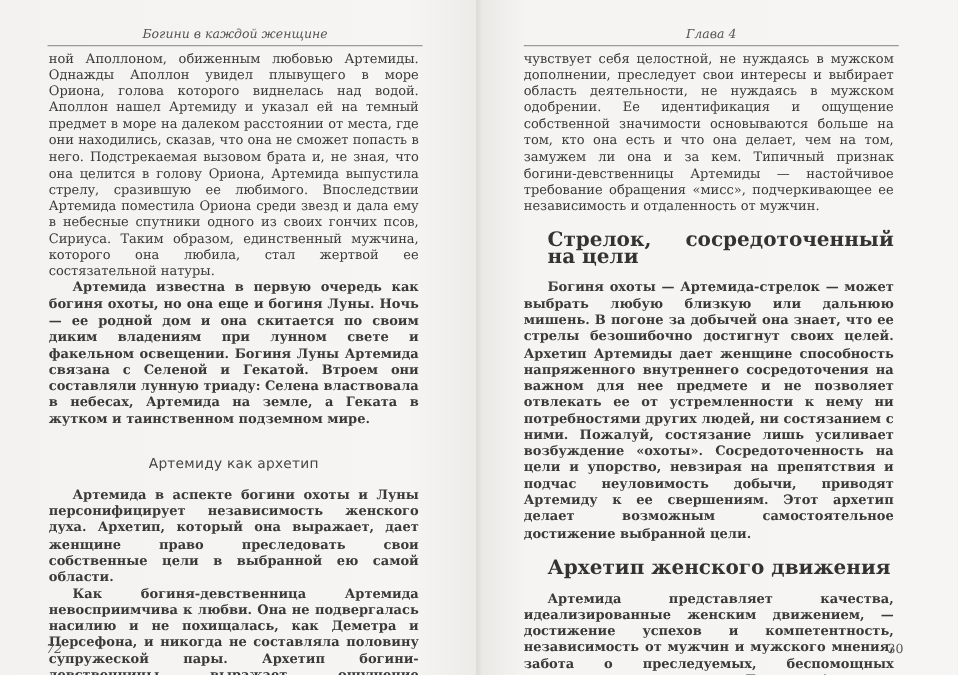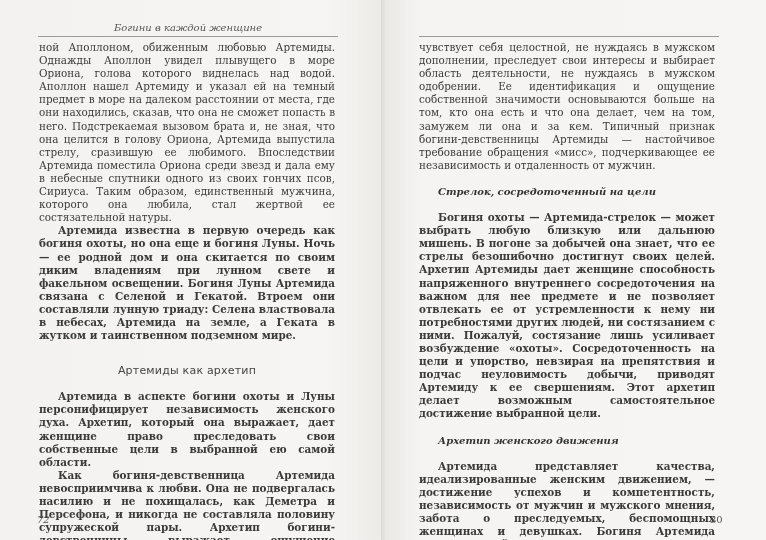--- a/index.html
+++ b/index.html
@@ -26,44 +26,45 @@
     .body { position: absolute; top: 41px; width: 296px; font-size: 10.4px; line-height: 13.1px; text-align: justify; }
     .left .body { left: 39px; }
     .right .body { left: 36px; }
     .body p { margin: 0; }
     .body p.indent { text-indent: 19px; font-weight: bold; }
     .section-title {
       font-family: "DejaVu Sans", "Liberation Sans", sans-serif;
       font-size: 11px; font-weight: normal; text-align: center; color: #444;
       margin: 22px 0 13px 0; letter-spacing: 0.2px;
     }
-    .subhead { font-weight: bold; font-size: 10px; margin: 13px 0 13px 19px; color: #333; font-style: italic; }
+    .subhead { font-weight: bold; font-size: 16px; margin: 13px 0 13px 19px; color: #333; }
     .folio { position: absolute; top: 514px; font-size: 10px; color: #555; }
     .left .folio { left: 37px; font-style: italic; }
     .right .folio { left: 327px; }
     .gutter { position: absolute; left: 381px; top: 0; width: 4px; height: 540px; background: linear-gradient(to right, #dcdad6, #e8e6e3); }
   </style>
 </head>
 <body>
 
 <div class="spread">
   <div class="page left">
     <div class="running-head">Богини в каждой женщине</div>
     <div class="rule"></div>
     <div class="body">
       <p>ной Аполлоном, обиженным любовью Артемиды. Однажды Аполлон увидел плывущего в море Ориона, голова которого виднелась над водой. Аполлон нашел Артемиду и указал ей на темный предмет в море на далеком расстоянии от места, где они находились, сказав, что она не сможет попасть в него. Подстрекаемая вызовом брата и, не зная, что она целится в голову Ориона, Артемида выпустила стрелу, сразившую ее любимого. Впоследствии Артемида поместила Ориона среди звезд и дала ему в небесные спутники одного из своих гончих псов, Сириуса. Таким образом, единственный мужчина, которого она любила, стал жертвой ее состязательной натуры.</p>
       <p class="indent">Артемида известна в первую очередь как богиня охоты, но она еще и богиня Луны. Ночь — ее родной дом и она скитается по своим диким владениям при лунном свете и факельном освещении. Богиня Луны Артемида связана с Селеной и Гекатой. Втроем они составляли лунную триаду: Селена властвовала в небесах, Артемида на земле, а Геката в жутком и таинственном подземном мире.</p>
-      <div class="section-title">Артемиды как архетип</div>
+      <div class="section-title">Артемиду как архетип</div>
       <p class="indent">Артемида в аспекте богини охоты и Луны персонифицирует независимость женского духа. Архетип, который она выражает, дает женщине право преследовать свои собственные цели в выбранной ею самой области.</p>
       <p class="indent">Как богиня-девственница Артемида невосприимчива к любви. Она не подвергалась насилию и не похищалась, как Деметра и Персефона, и никогда не составляла половину супружеской пары. Архетип богини-девственницы выражает ощущение нетронутости, самодостаточности, позицию «Я сама могу позаботиться о себе», позволяющие женщине действовать уверенно, независимо и самостоятельно. Женщина</p>
     </div>
     <div class="folio">72</div>
   </div>
 
   <div class="page right">
+    <div class="running-head">Глава 4</div>
     <div class="rule"></div>
     <div class="body">
       <p>чувствует себя целостной, не нуждаясь в мужском дополнении, преследует свои интересы и выбирает область деятельности, не нуждаясь в мужском одобрении. Ее идентификация и ощущение собственной значимости основываются больше на том, кто она есть и что она делает, чем на том, замужем ли она и за кем. Типичный признак богини-девственницы Артемиды — настойчивое требование обращения «мисс», подчеркивающее ее независимость и отдаленность от мужчин.</p>
       <div class="subhead">Стрелок, сосредоточенный на цели</div>
       <p class="indent">Богиня охоты — Артемида-стрелок — может выбрать любую близкую или дальнюю мишень. В погоне за добычей она знает, что ее стрелы безошибочно достигнут своих целей. Архетип Артемиды дает женщине способность напряженного внутреннего сосредоточения на важном для нее предмете и не позволяет отвлекать ее от устремленности к нему ни потребностями других людей, ни состязанием с ними. Пожалуй, состязание лишь усиливает возбуждение «охоты». Сосредоточенность на цели и упорство, невзирая на препятствия и подчас неуловимость добычи, приводят Артемиду к ее свершениям. Этот архетип делает возможным самостоятельное достижение выбранной цели.</p>
       <div class="subhead">Архетип женского движения</div>
       <p class="indent">Артемида представляет качества, идеализированные женским движением, — достижение успехов и компетентность, независимость от мужчин и мужского мнения, забота о преследуемых, беспомощных женщинах и девушках. Богиня Артемида помогла своей матери при родах, спасла Лету и Арифузу от изнасилования, наказала насильника Тития и вторгшегося в ее владения охотника Актеона. Она была покровительницей молодых девушек и особенно девочек-подростков.</p>
 
     </div>
     <div class="folio">30</div>

